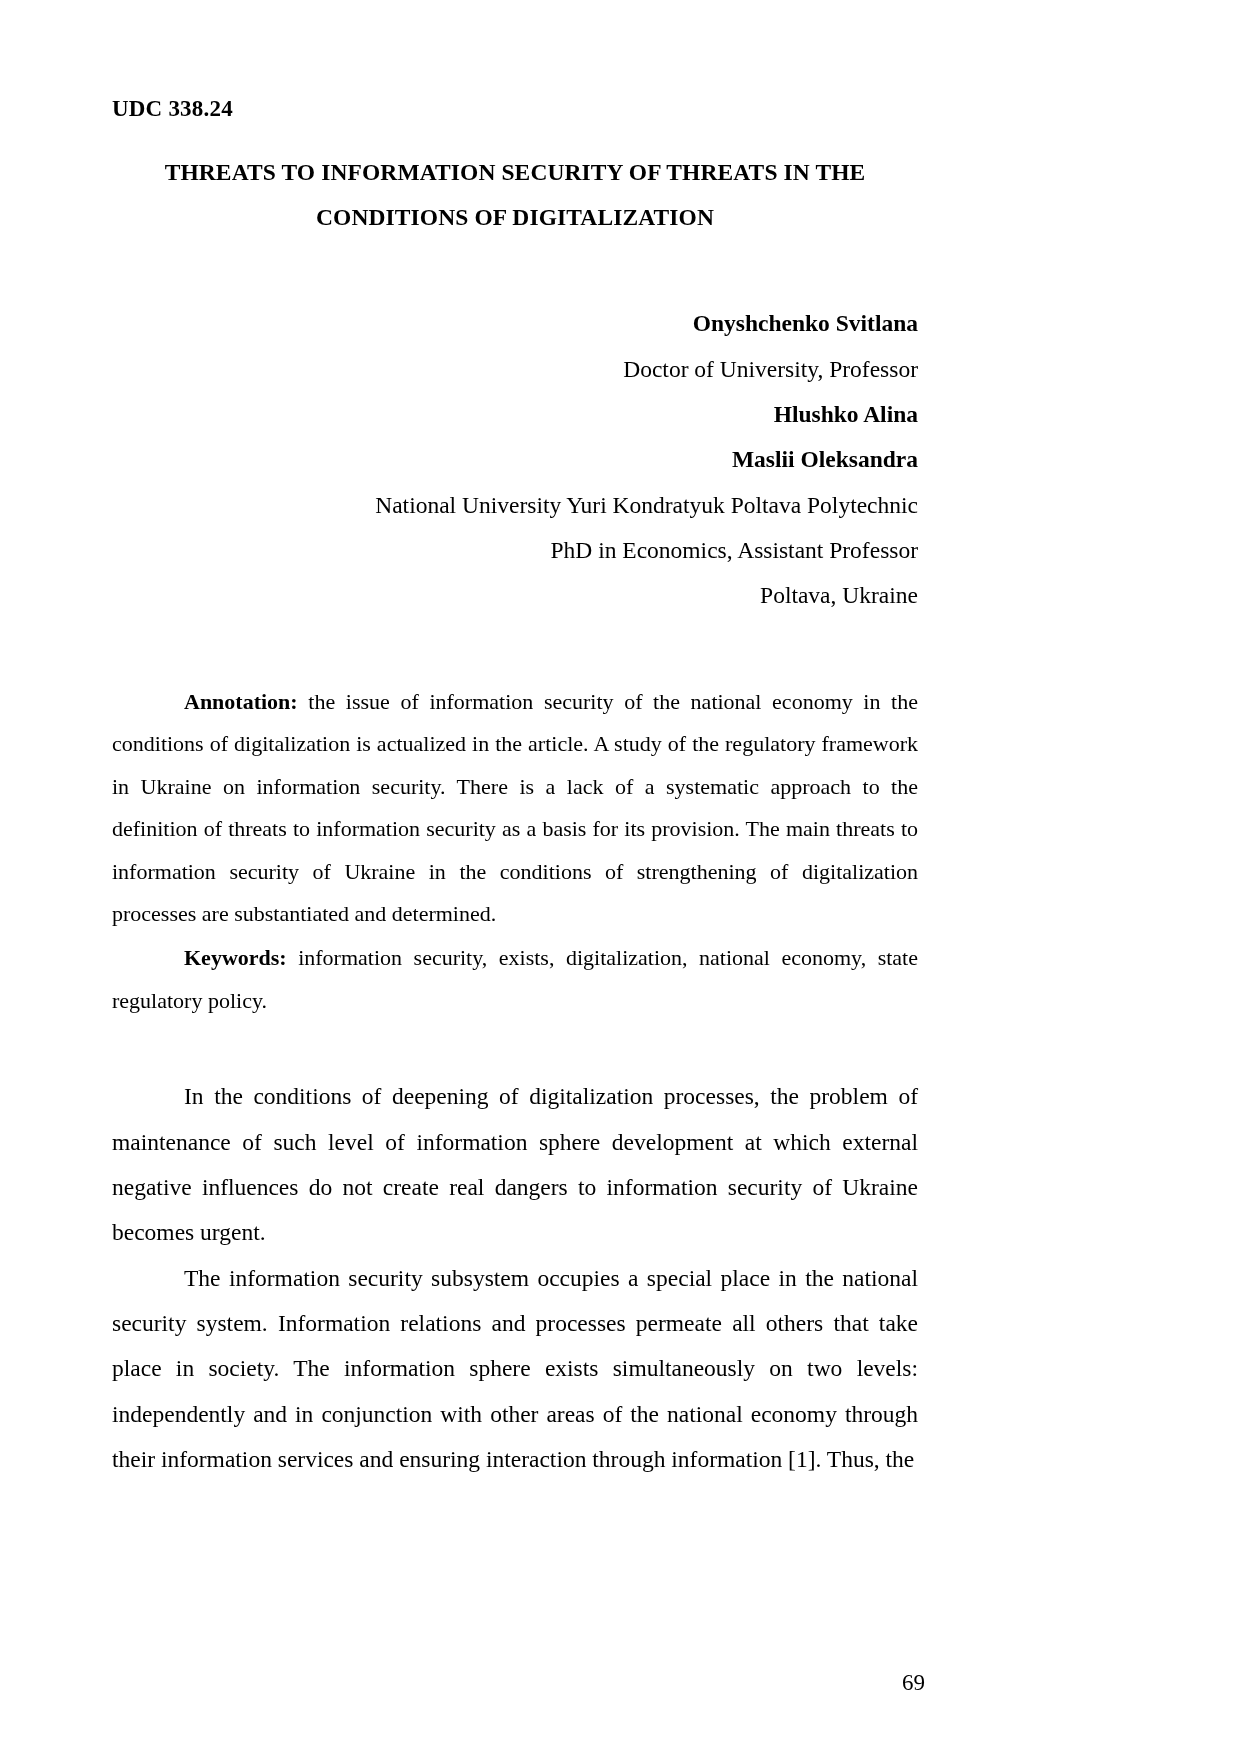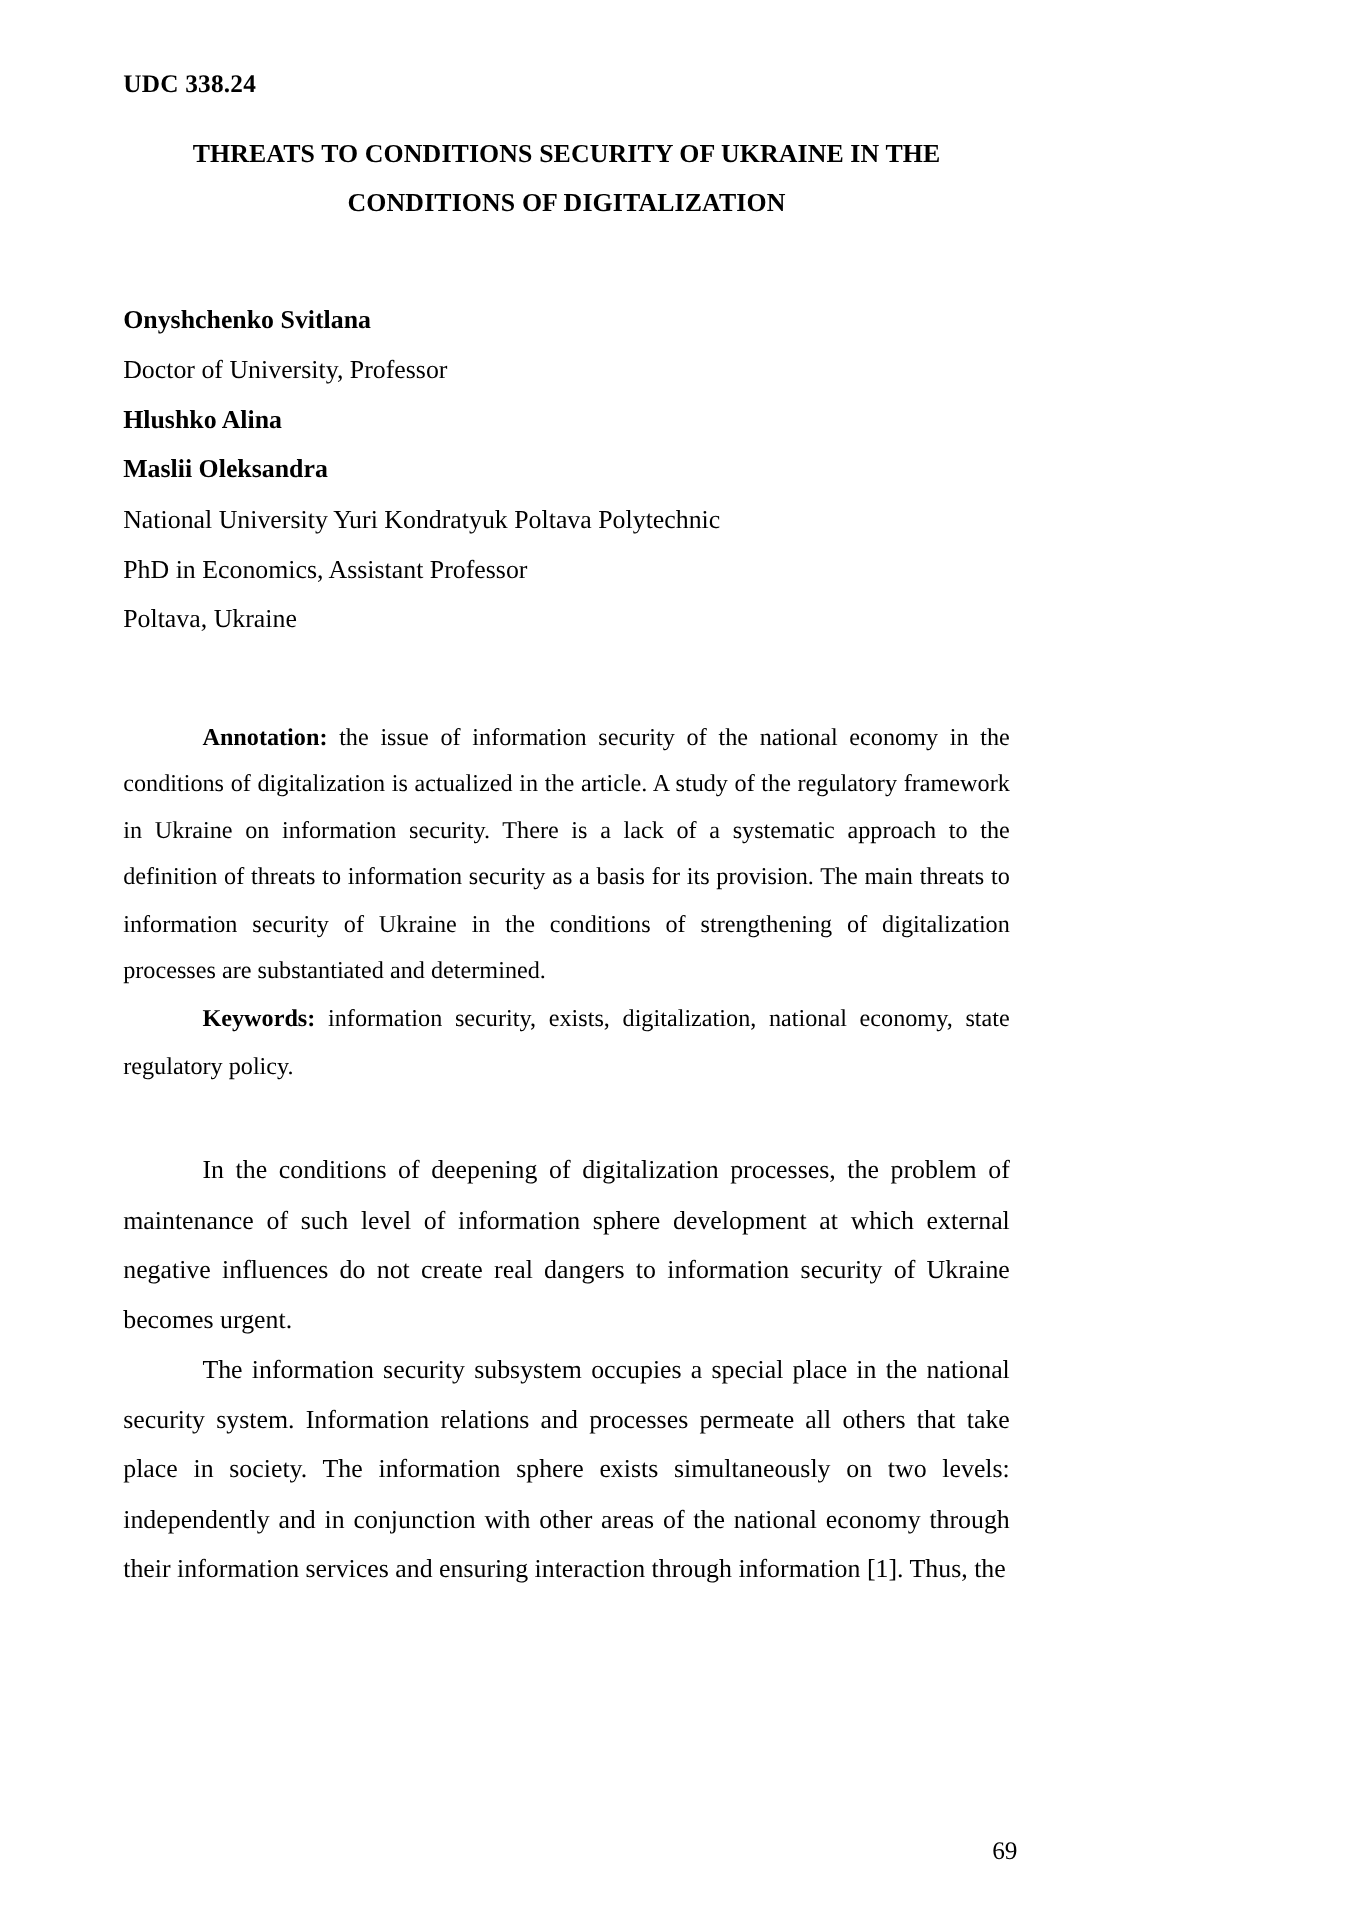--- a/index.html
+++ b/index.html
@@ -11,41 +11,41 @@
     width: 1240px;
     min-height: 1754px;
     font-family: "Liberation Serif", "DejaVu Serif", serif;
     color: #000000;
     position: relative;
   }
   .page {
     box-sizing: border-box;
     width: 1030px;
     min-height: 1754px;
-    padding: 64px 112px 60px 112px;
+    padding: 96px 112px 60px 112px;
     position: relative;
   }
   .udc {
     font-size: 23px;
     font-weight: bold;
     letter-spacing: 0.2px;
     margin: 0 0 28px 0;
   }
   .title {
     text-align: center;
     font-size: 23.5px;
     font-weight: bold;
     line-height: 1.9;
     margin: 0 auto;
     max-width: 900px;
     letter-spacing: 0.1px;
   }
   .authors {
     margin-top: 62px;
-    text-align: left;
+    text-align: right;
     font-size: 23.5px;
     line-height: 1.93;
   }
   .authors .bold {
     font-weight: bold;
   }
   .abstract {
     margin-top: 62px;
     font-size: 22px;
     line-height: 1.93;
@@ -81,21 +81,21 @@
   }
 </style>
 </head>
 <body>
 
 <div class="page">
 
   <div class="udc">UDC 338.24</div>
 
   <div class="title">
-    <div>THREATS TO CONDITIONS SECURITY OF UKRAINE IN THE</div>
+    <div>THREATS TO INFORMATION SECURITY OF THREATS IN THE</div>
     <div>CONDITIONS OF DIGITALIZATION</div>
   </div>
 
   <div class="authors">
     <div class="bold">Onyshchenko Svitlana</div>
     <div>Doctor of University, Professor</div>
     <div class="bold">Hlushko Alina</div>
     <div class="bold">Maslii Oleksandra</div>
     <div>National University Yuri Kondratyuk Poltava Polytechnic</div>
     <div>PhD in Economics, Assistant Professor</div>

